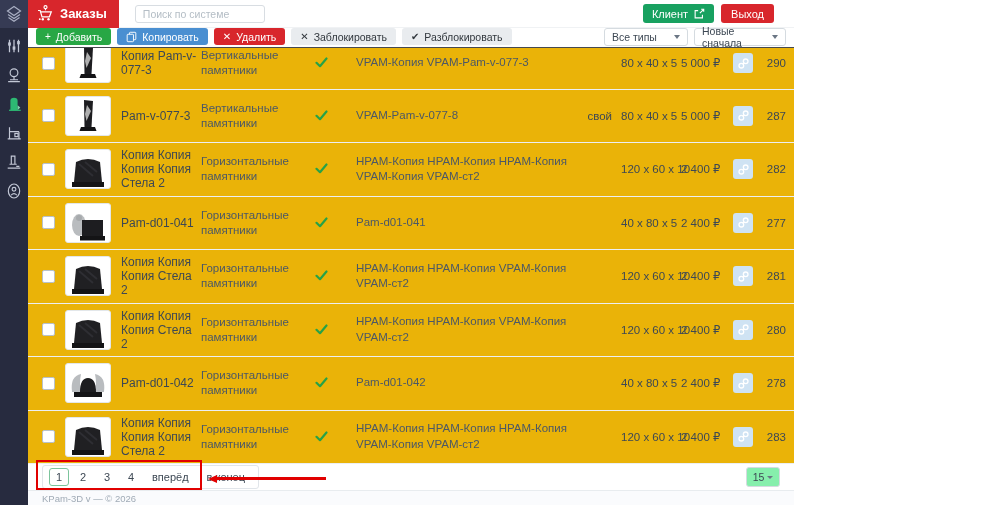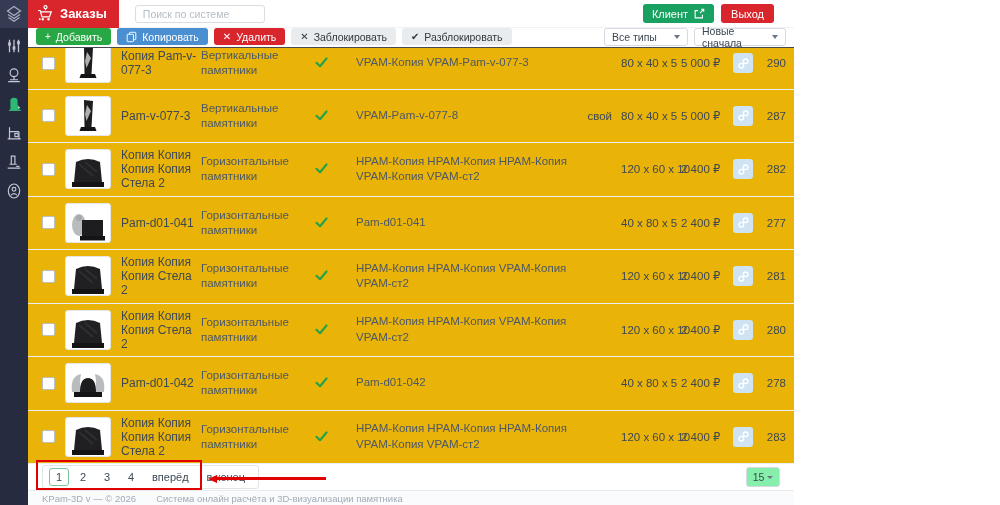--- a/index.html
+++ b/index.html
@@ -493,17 +493,16 @@
         <i class="arrow-shaft"></i>
       </div>
       <div class="page-size">
         <span>15</span>
         <i class="caret"></i>
       </div>
     </div>
 
     <footer class="footer">
       <span>KPam-3D v — © 2026</span>
-      <span>Система онлайн расчёта и 3D-визуализации памятника</span>
     </footer>
 
   </div>
 </div>
 
 </body></html>

